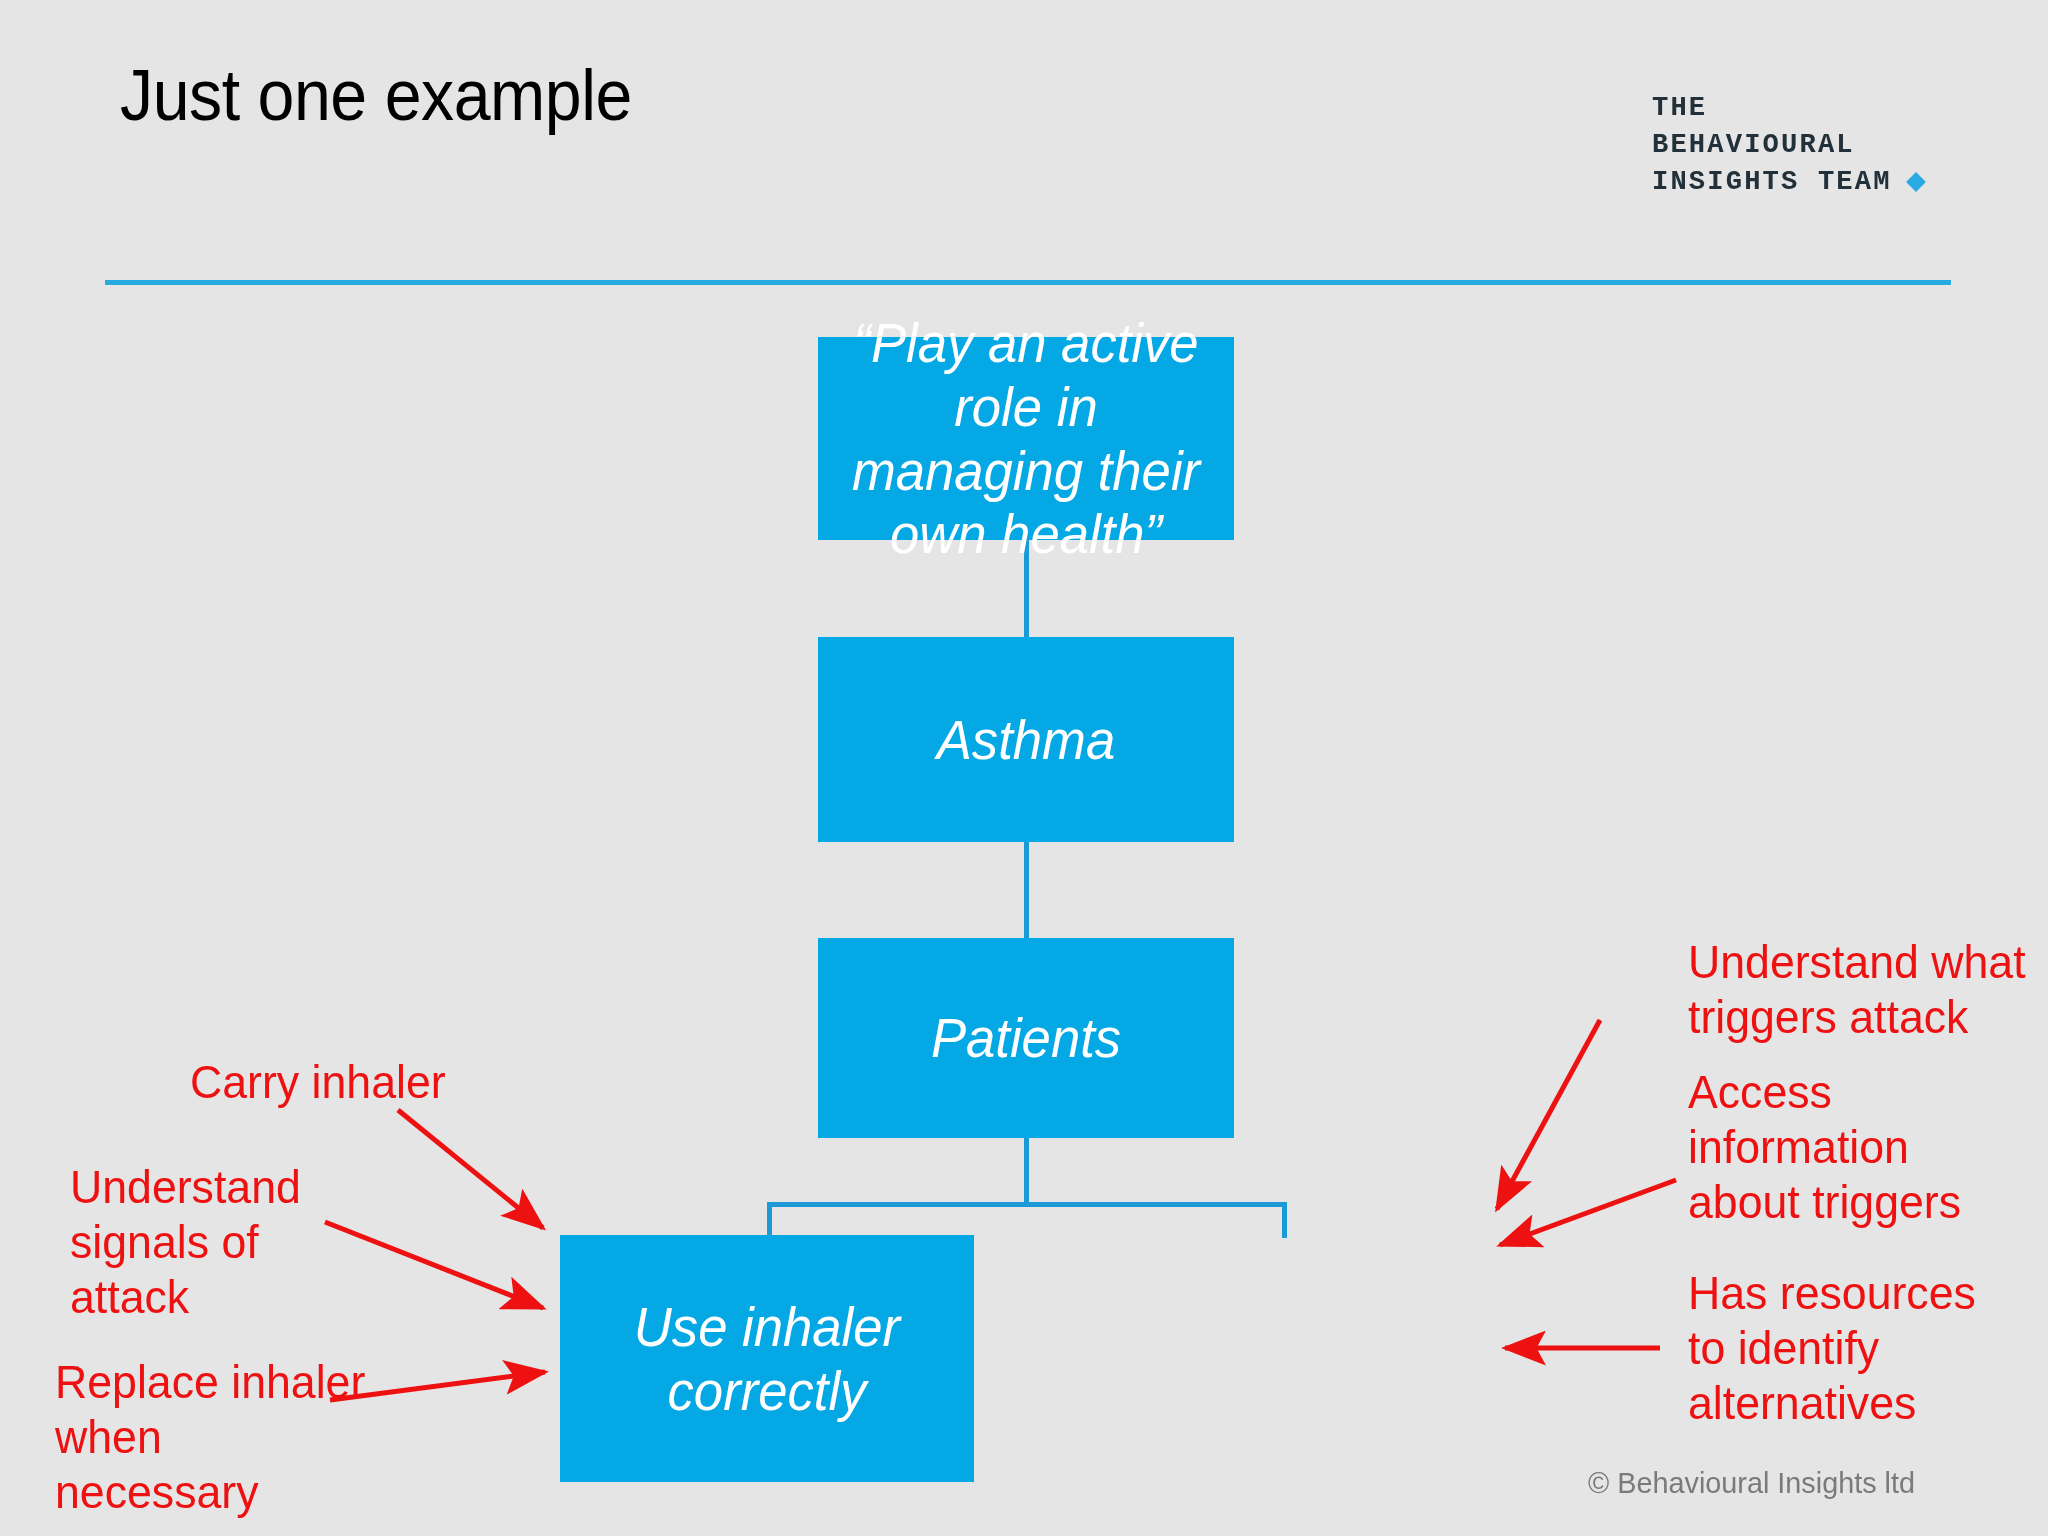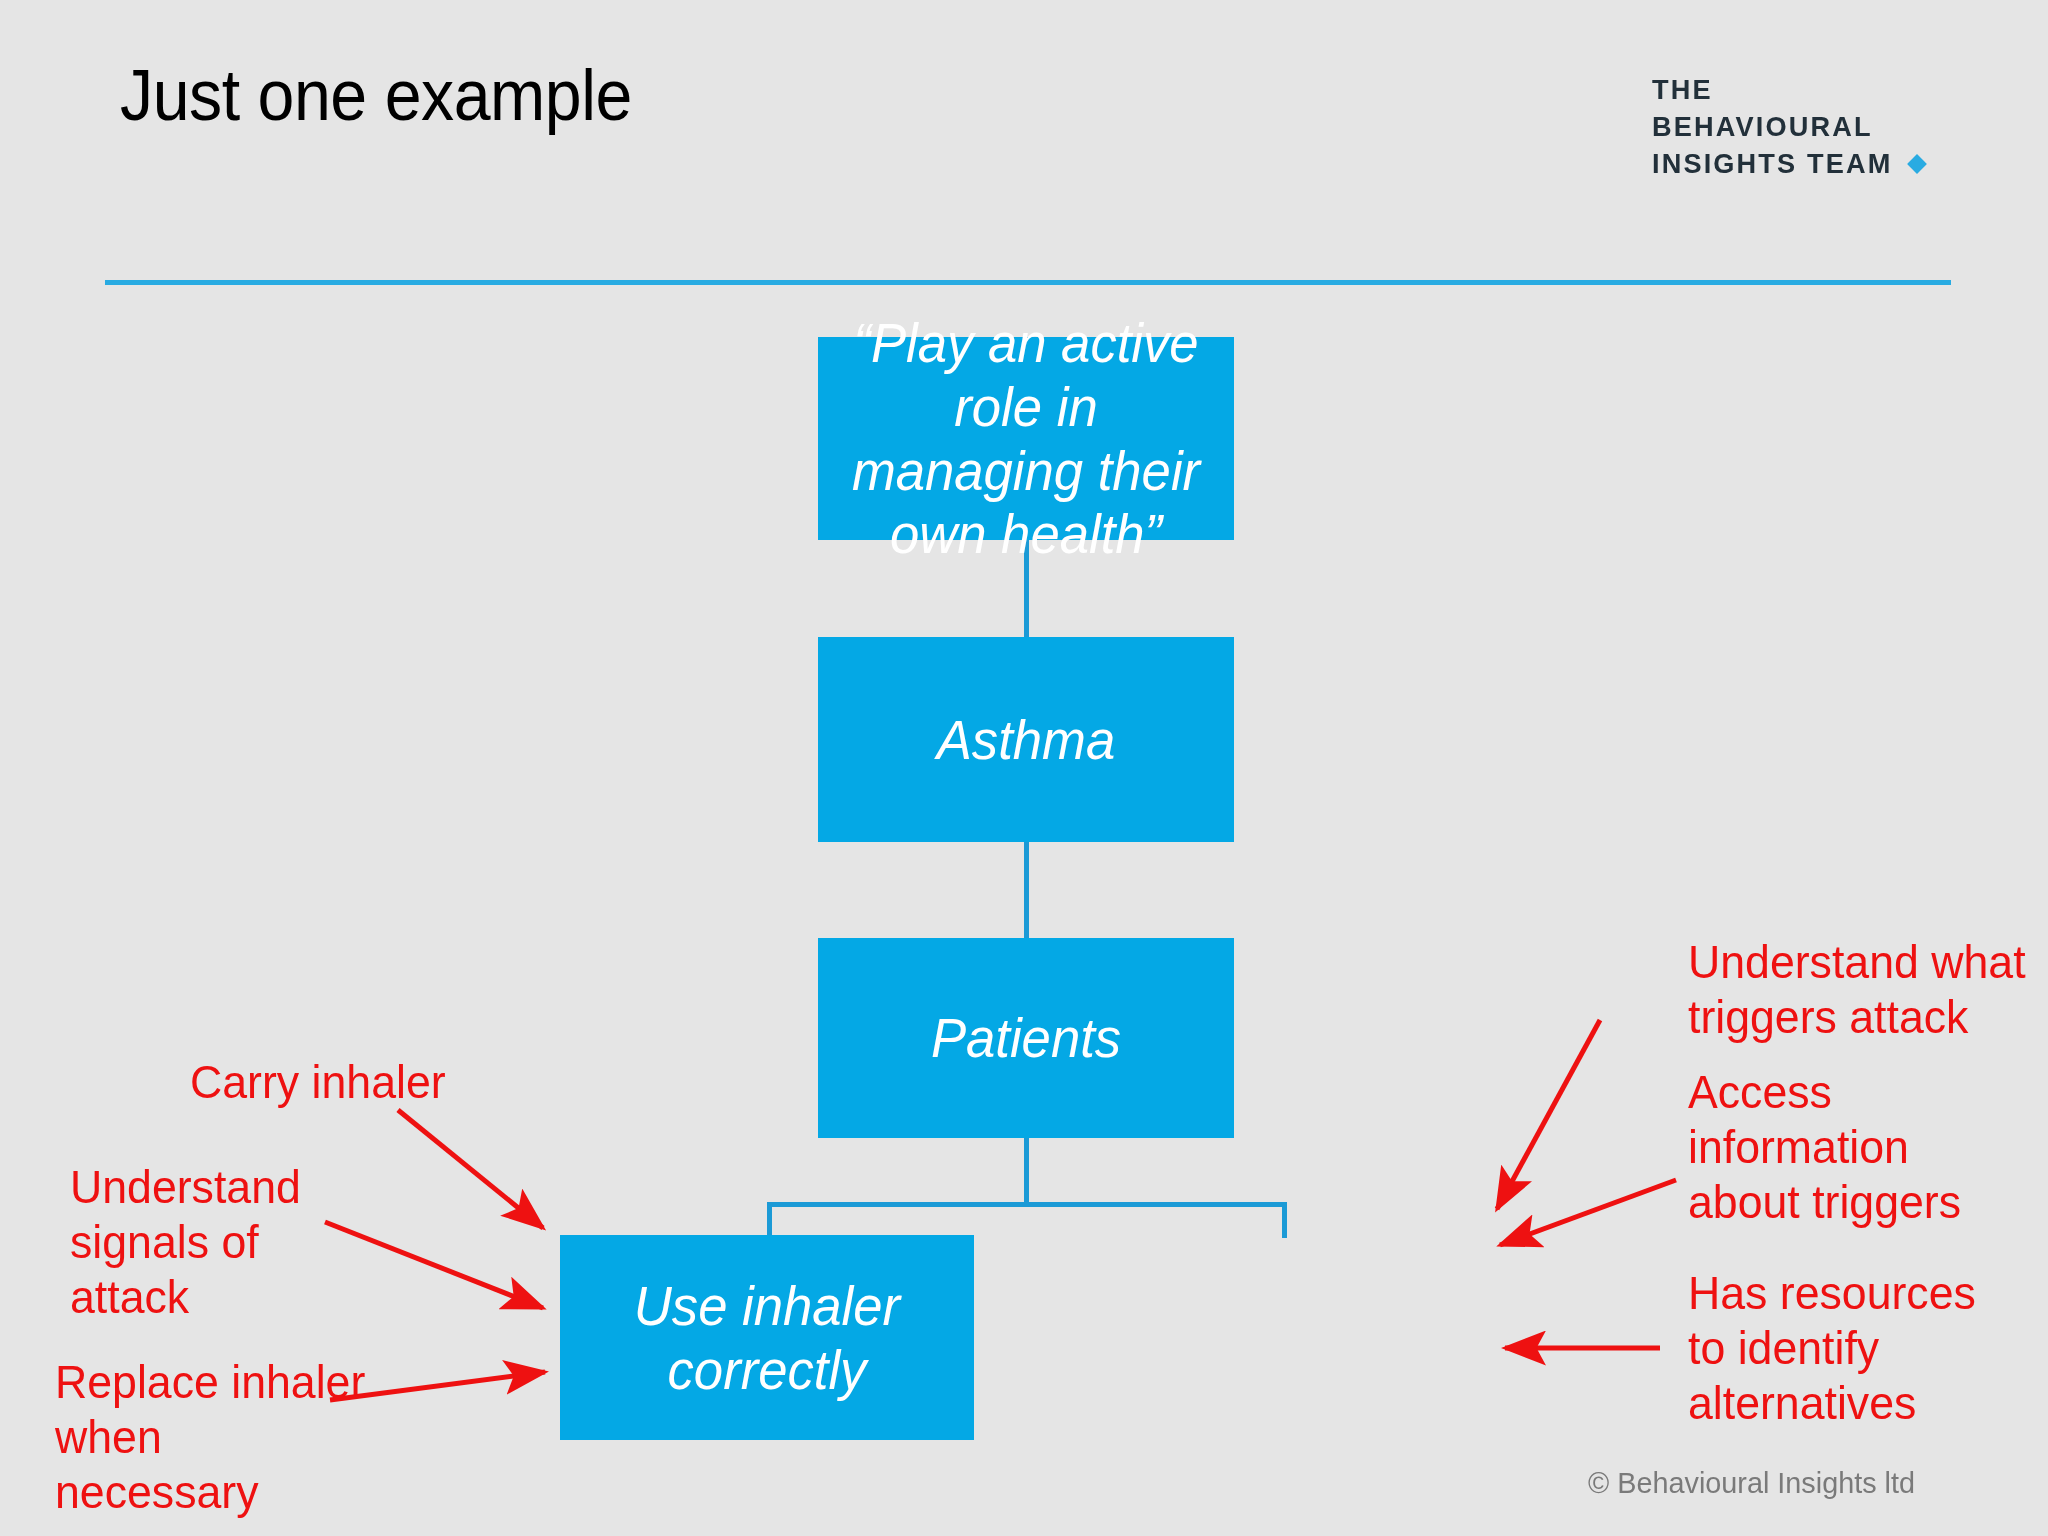--- a/index.html
+++ b/index.html
@@ -28,23 +28,24 @@
     color: #000000;
     letter-spacing: -0.5px;
     white-space: nowrap;
     transform: scaleX(0.92);
     transform-origin: left top;
   }
 
   #logo {
     position: absolute;
     left: 1652px;
-    top: 72px;
+    top: 90px;
     width: 290px;
     color: #22303a;
+    font-family: Liberation Mono, monospace;
   }
   .logo-line {
     font-size: 28px;
     font-weight: bold;
     letter-spacing: 2.2px;
     line-height: 1.32;
     white-space: nowrap;
     transform: scaleX(0.97);
     transform-origin: left center;
   }
@@ -100,21 +101,21 @@
     width: 416px; height: 205px;
     font-size: 56px;
   }
   #box-patients {
     left: 818px;  top: 938px;
     width: 416px; height: 200px;
     font-size: 56px;
   }
   #box-inhaler {
     left: 560px;  top: 1235px;
-    width: 414px; height: 205px;
+    width: 414px; height: 247px;
     font-size: 56px;
   }
   #box-highrisk {
     left: 1068px; top: 1235px;
     width: 420px; height: 205px;
     font-size: 56px;
   }
 
   
   .connector {

